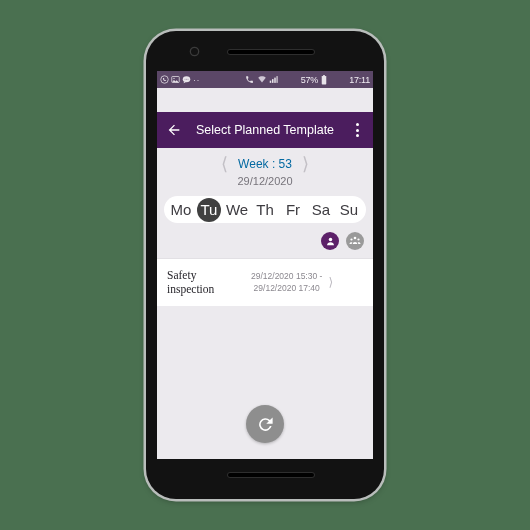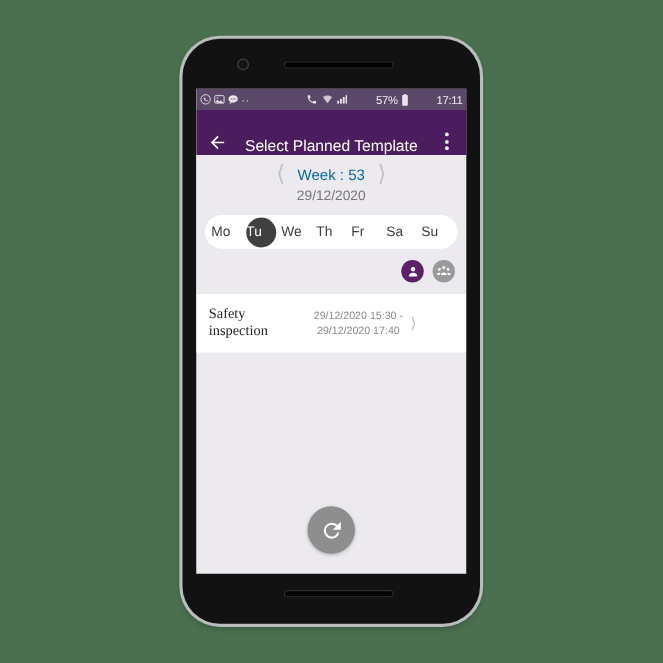--- a/index.html
+++ b/index.html
@@ -94,23 +94,24 @@
     letter-spacing: -0.2px;
     white-space: nowrap;
     padding-left: 20px;
   }
 
   
   #app-bar {
     height: 36px;
     background: #4b1d5e;
     display: flex;
-    align-items: flex-end;
+    align-items: center;
     padding: 0 7px;
     box-sizing: border-box;
+    margin-top: 24px;
   }
   #back-button {
     width: 20px;
     height: 20px;
     display: flex;
     align-items: center;
     justify-content: center;
     flex: 0 0 auto;
   }
   #app-bar-title {
@@ -173,25 +174,26 @@
     height: 27px;
     background: #ffffff;
     border-radius: 14px;
     display: flex;
     align-items: center;
     justify-content: space-around;
     padding: 0 3px;
     box-sizing: border-box;
   }
   .weekday {
-    font-size: 11px;
+    font-size: 15px;
     color: #3d3b40;
     width: 24px;
     height: 24px;
     line-height: 24px;
+    text-align: center;
     border-radius: 50%;
     flex: 0 0 auto;
   }
   .weekday.selected {
     background: #404040;
     color: #ffffff;
   }
 
   
   #mode-toggle-row {

